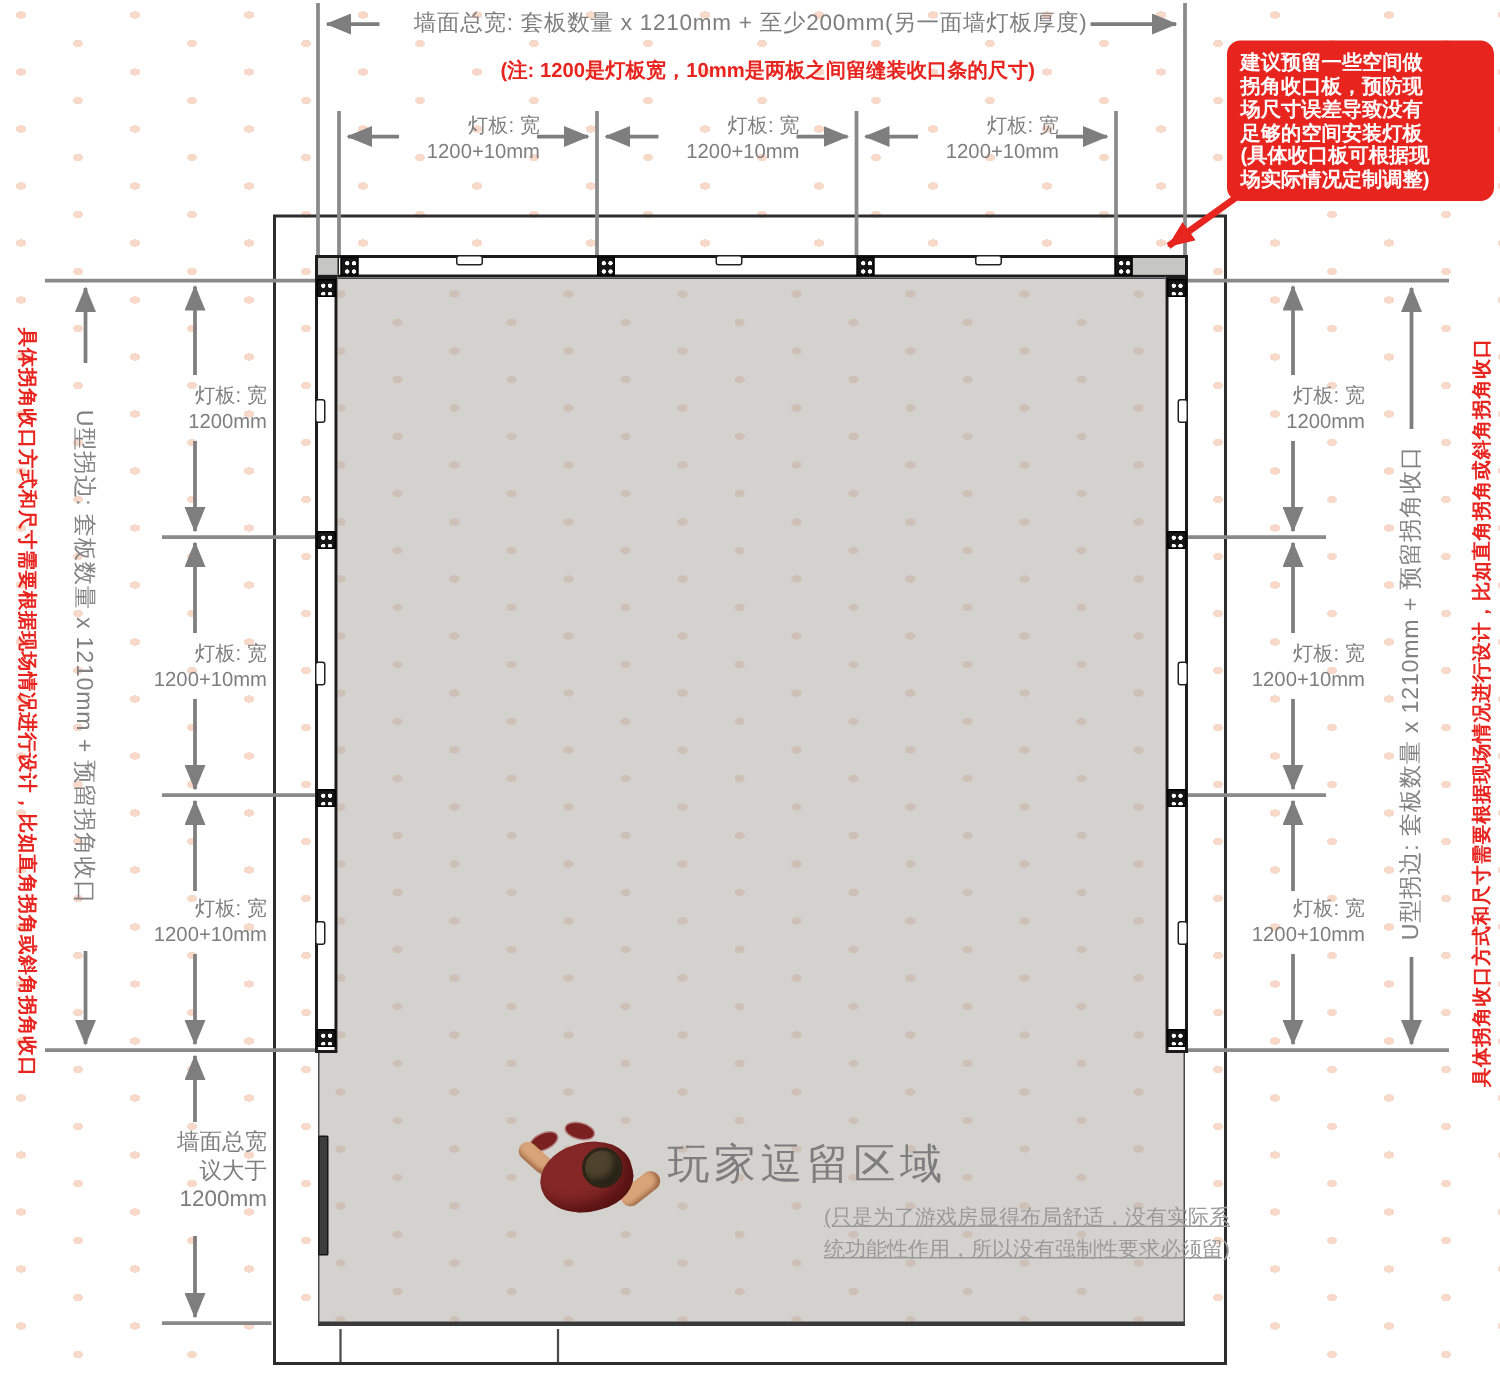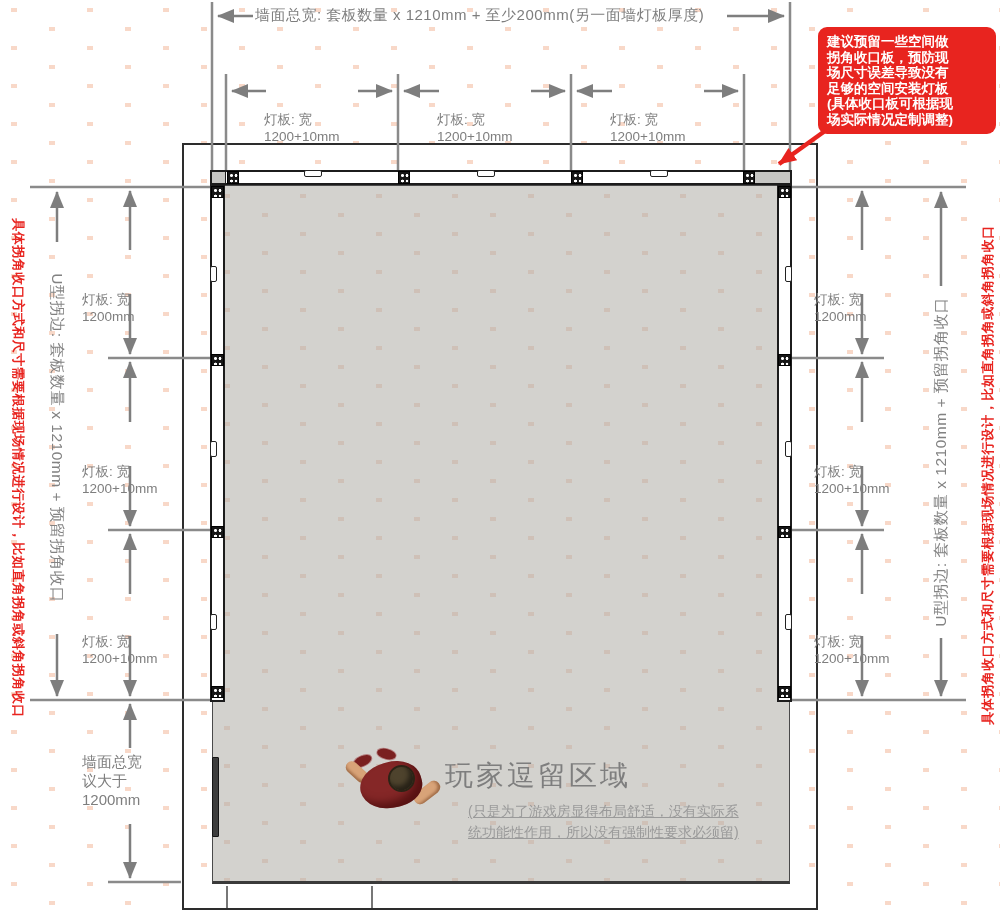--- a/index.html
+++ b/index.html
@@ -9,21 +9,21 @@
     position:relative; width:1000px; height:916px; overflow:hidden;
     background-color:#ffffff;
     background-image:
       radial-gradient(ellipse 5.5px 4px at 14px 10px, rgba(238,158,118,0.40) 60%, transparent 62%),
       radial-gradient(ellipse 5.5px 4px at 52px 29px, rgba(238,158,118,0.40) 60%, transparent 62%);
     background-size:76px 38px;
   }
   .abs { position:absolute; }
   .pre { white-space:pre-line; }
   .dimtxt { color:#7e7e7e; }
-  .ctr { text-align:left; }
+  .ctr { text-align:right; }
 
   
   .outer-rect { left:182px; top:143px; width:636px; height:767px; border:2px solid #2d2d2d; }
   .bottom-strip { left:184px; top:884px; width:632px; height:24px; background:#fff; }
   .floor {
     left:212px; top:185px; width:578px; height:699px;
     background-color:#d3d2ce;
     background-image:
       radial-gradient(ellipse 5.5px 4px at 14px 10px, rgba(190,130,100,0.22) 60%, transparent 62%),
       radial-gradient(ellipse 5.5px 4px at 52px 29px, rgba(190,130,100,0.22) 60%, transparent 62%);
@@ -46,21 +46,21 @@
   }
   .clip-h { width:12px; height:13px; top:-1px; }
   .clip-v { width:13px; height:12px; left:-1px; }
   .connector-h { position:absolute; width:18px; height:7px; top:-2px; background:#fff; border:1.5px solid #222; border-radius:2px; }
   .connector-v { position:absolute; width:7px; height:16px; background:#fff; border:1.5px solid #222; border-radius:2px; }
   .door-panel { left:212px; top:757px; width:7px; height:80px; background:#3d3d3d; border:1px solid #151515; border-radius:1px; }
 
   
   .lbl-total { left:255px; top:6px; width:470px; font-size:15px; letter-spacing:0.5px; }
   .lbl-rednote { left:270px; top:38px; width:420px; font-size:13.5px; color:#e8241f; font-weight:bold; }
-  .panel-lbl { width:96px; font-size:13.5px; line-height:16.5px;margin-top:36px; }
+  .panel-lbl { width:96px; font-size:13.5px; line-height:16.5px; }
   .stay-lbl { left:82px; top:752px; width:96px; font-size:15px; line-height:19px; }
   .vtext { position:absolute; white-space:nowrap; }
   .rot-cw { transform:translate(-50%,-50%) rotate(90deg); }
   .rot-ccw { transform:translate(-50%,-50%) rotate(-90deg); }
   .u-edge { font-size:15.5px; color:#828282; letter-spacing:0.5px; }
   .side-red { font-size:13px; color:#e8241f; font-weight:bold; letter-spacing:0.5px; }
   .player-title { left:445px; top:757px; font-size:28px; color:#7e7e7e; letter-spacing:3px; }
   .player-note { left:468px; top:801px; width:352px; font-size:14px; line-height:21px; color:#9a9a9a;text-decoration:underline; }
 
   
@@ -182,20 +182,21 @@
         <line x1="862" y1="636" x2="862" y2="696"></line>
     </g>
     <g stroke="#4a4a4a" stroke-width="1.5">
       <line x1="227" y1="886" x2="227" y2="908"></line>
         <line x1="372" y1="886" x2="372" y2="908"></line>
     </g>
     <line x1="843" y1="118" x2="779" y2="164" stroke="#e8241f" stroke-width="4.5" marker-end="url(#ar)"></line>
   </svg>
 
   <div class="abs txt-layer lbl-total dimtxt ctr">墙面总宽: 套板数量 x 1210mm + 至少200mm(另一面墙灯板厚度)</div>
+  <div class="abs txt-layer lbl-rednote ctr">(注: 1200是灯板宽，10mm是两板之间留缝装收口条的尺寸)</div>
 
   <div class="abs txt-layer panel-lbl dimtxt ctr pre" style="left:264px;top:76px;">灯板: 宽
 1200+10mm</div>
   <div class="abs txt-layer panel-lbl dimtxt ctr pre" style="left:437px;top:76px;">灯板: 宽
 1200+10mm</div>
   <div class="abs txt-layer panel-lbl dimtxt ctr pre" style="left:610px;top:76px;">灯板: 宽
 1200+10mm</div>
 
   <div class="abs txt-layer panel-lbl dimtxt ctr pre" style="left:82px;top:256px;">灯板: 宽
 1200mm</div>

